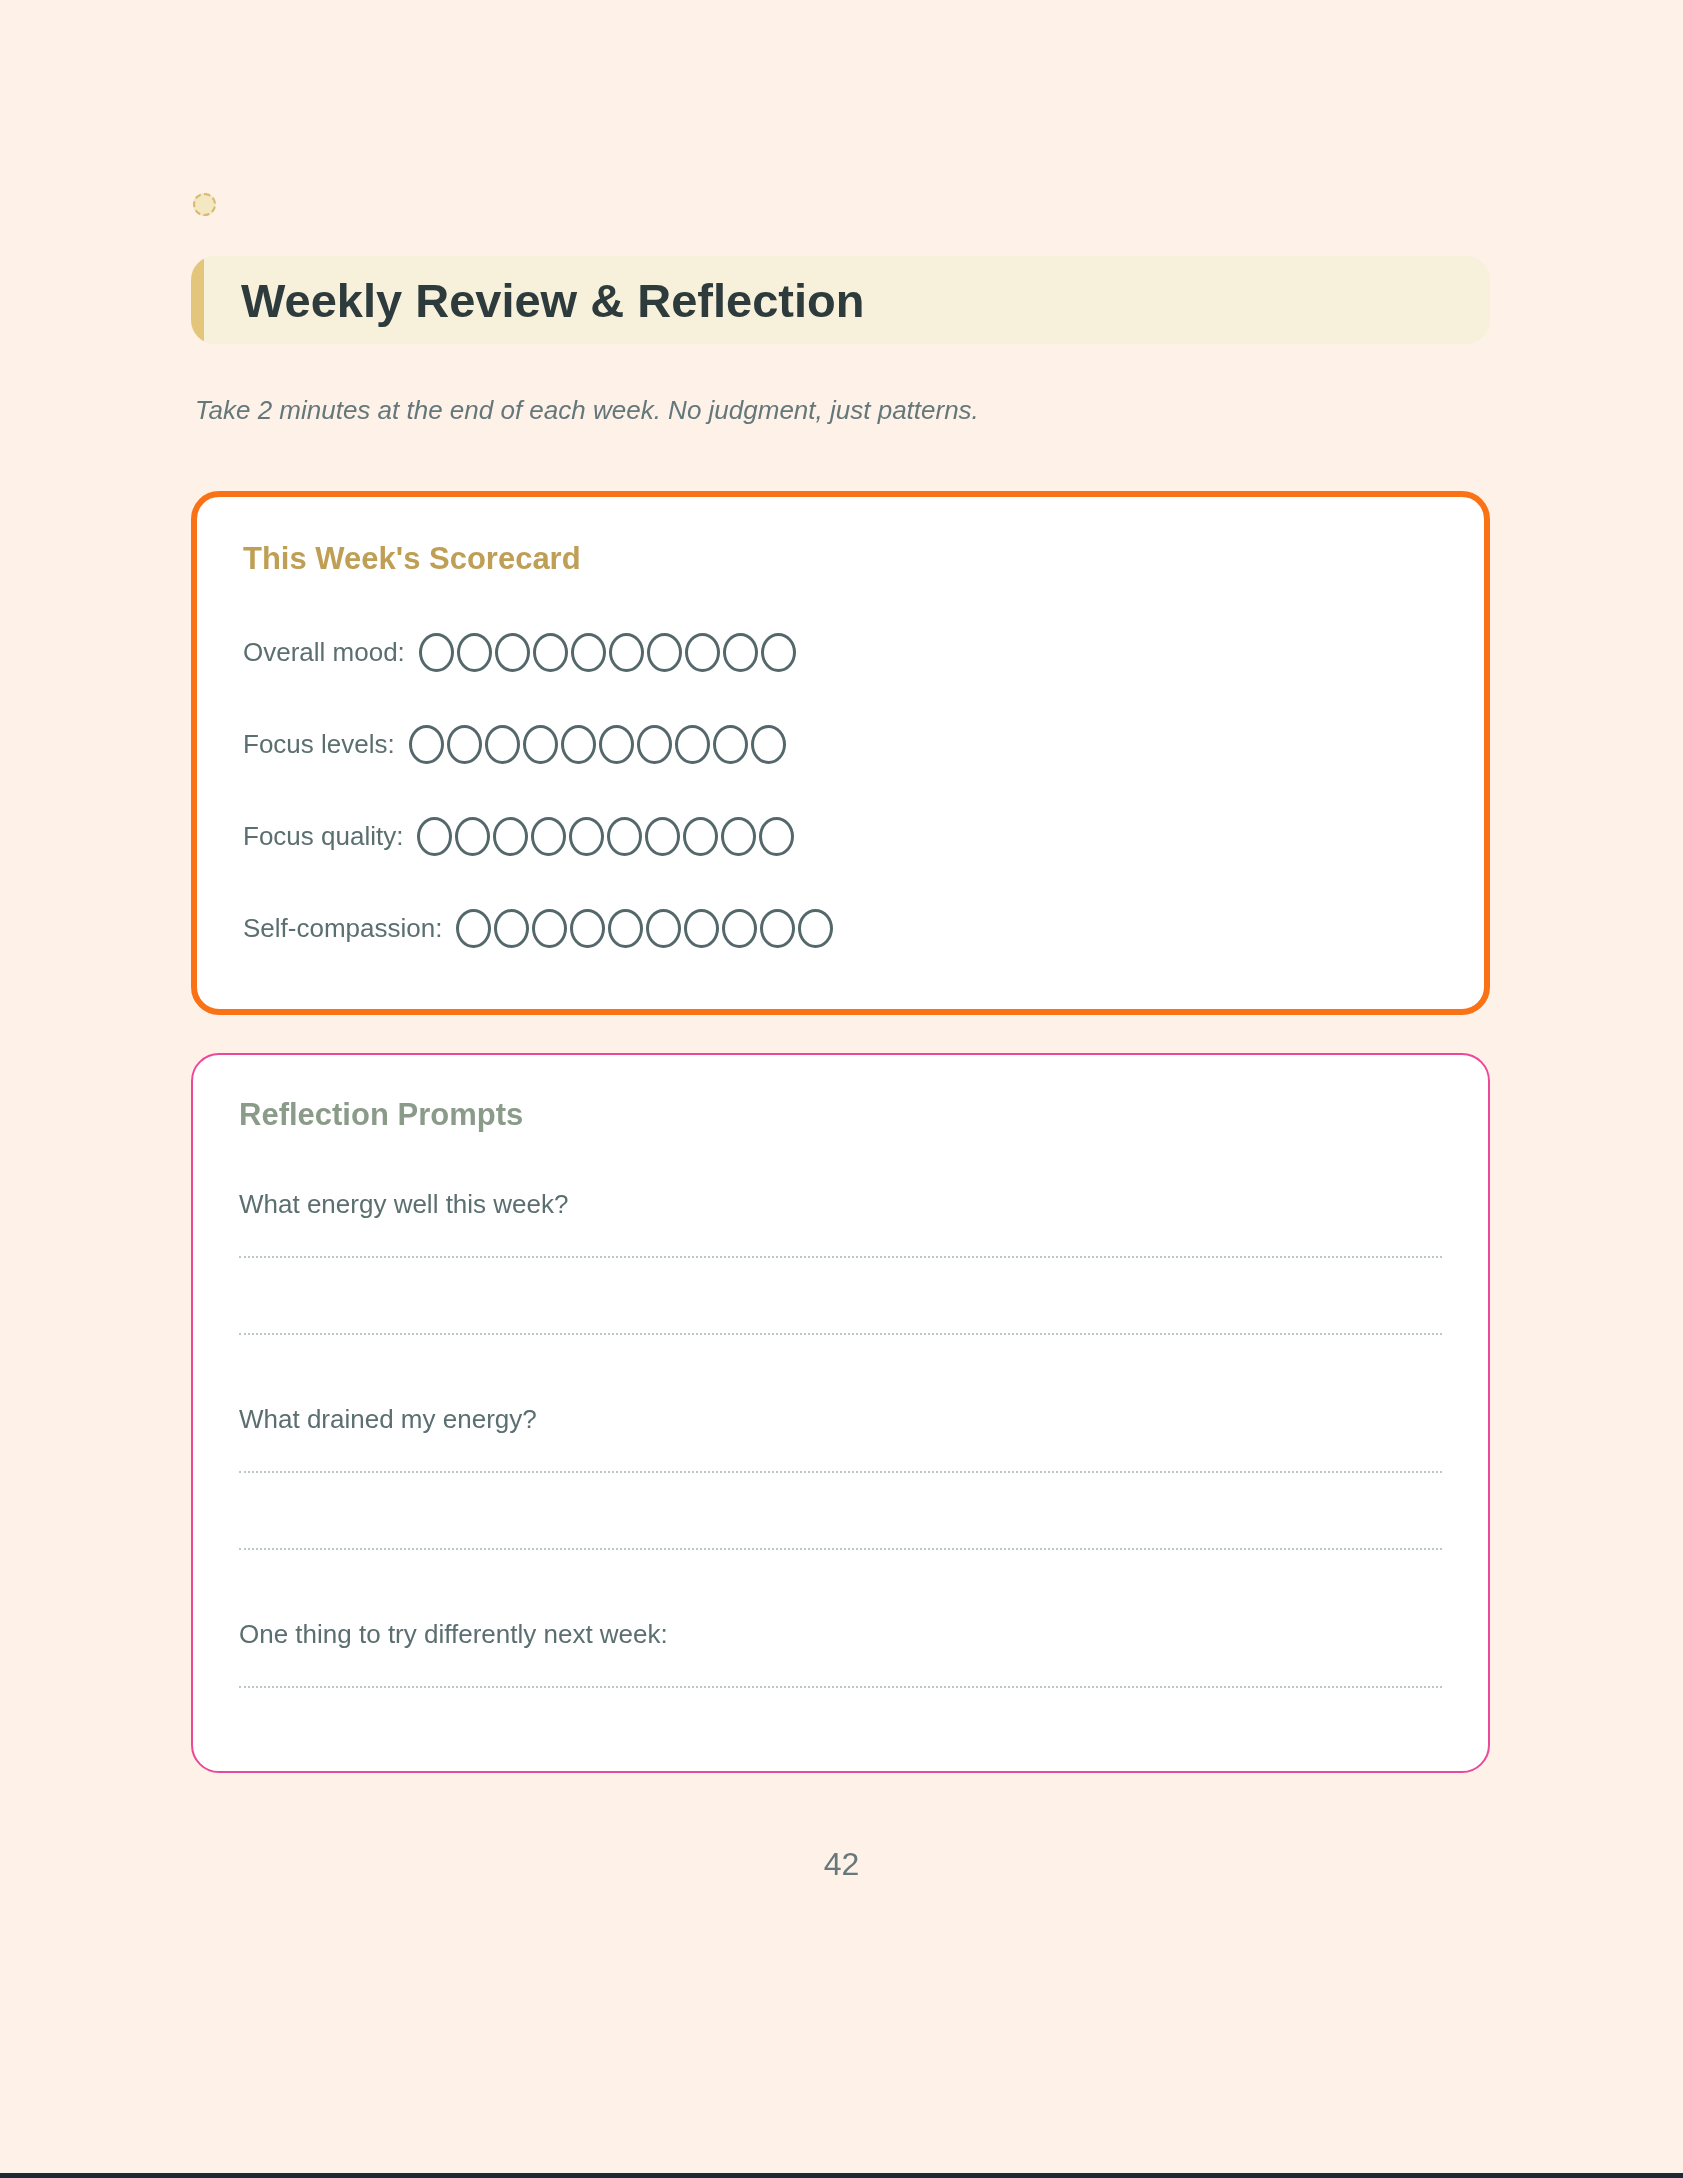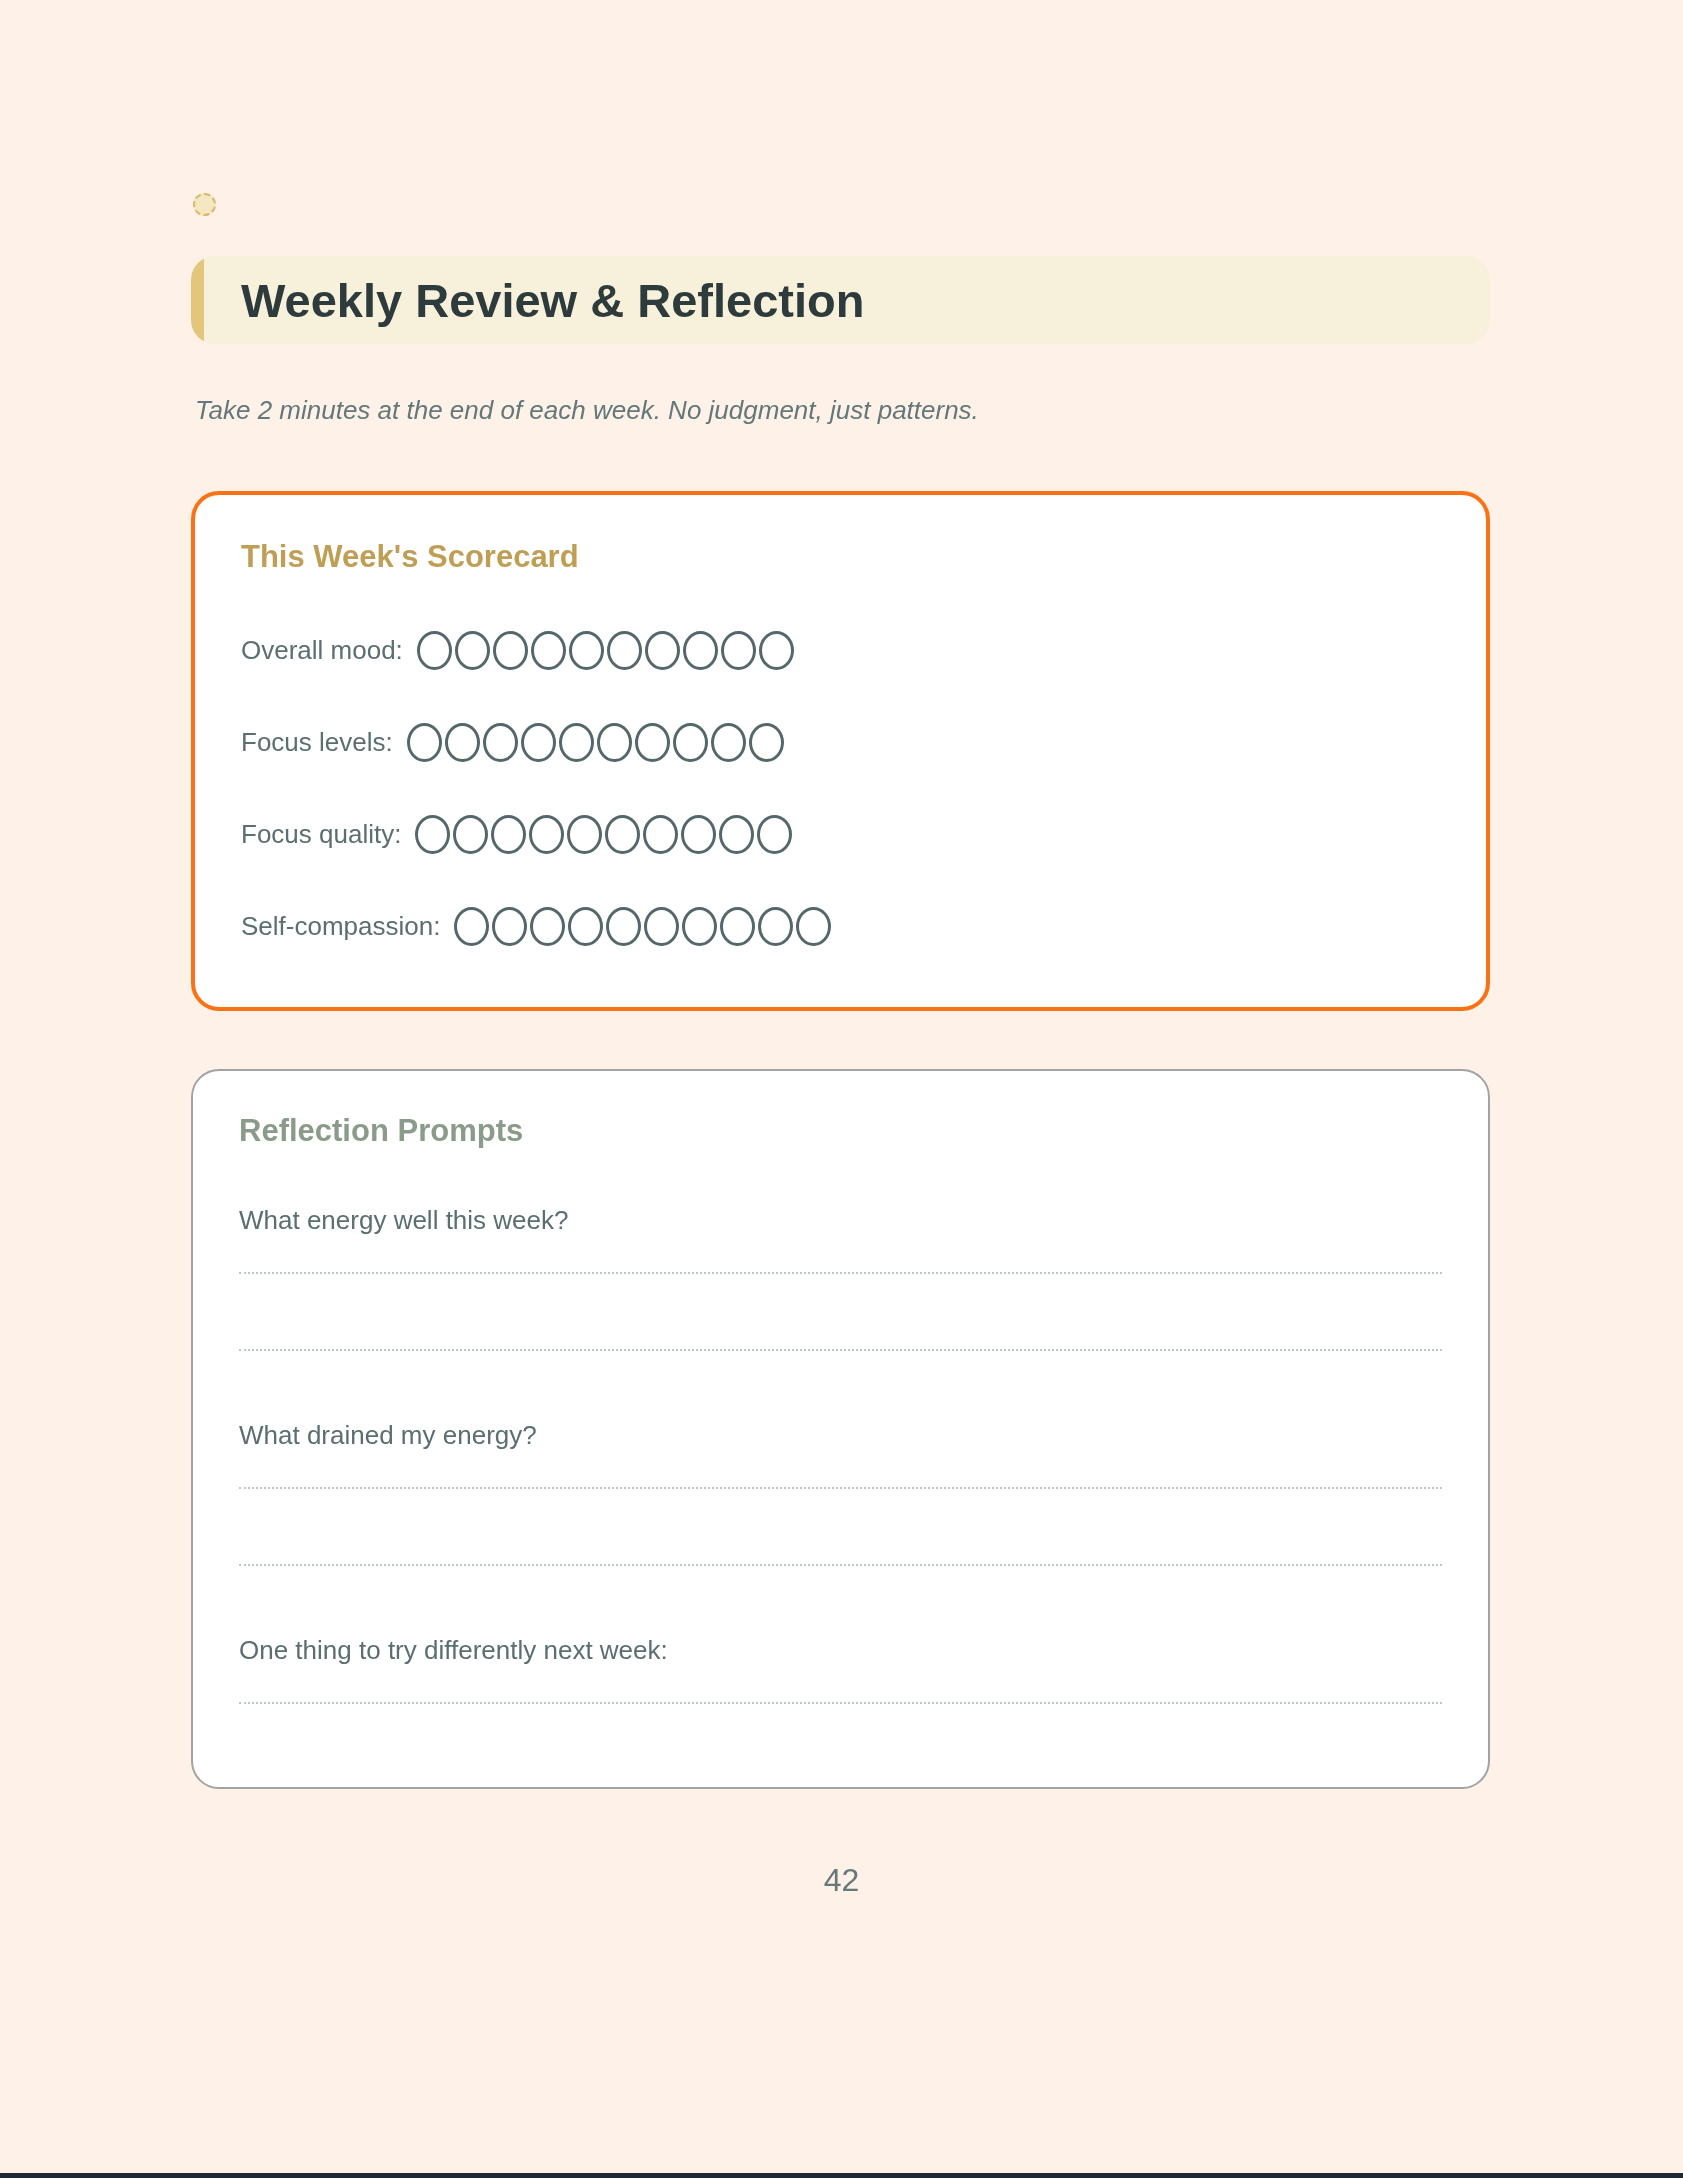--- a/index.html
+++ b/index.html
@@ -60,21 +60,21 @@
     background: #ffffff;
     border-radius: 28px;
   }
   .card h2 {
     font-size: 31px;
     font-weight: 700;
     margin-bottom: 56px;
   }
   .scorecard {
     margin-top: 65px;
-    border: 4px solid #f97316;
+    border: 6px solid #f97316;
     padding: 44px 46px 8px 46px;
   }
   .scorecard h2 { color: #bf9e55; }
   .score-row {
     display: flex;
     align-items: center;
     margin-bottom: 53px;
   }
   .row-label {
     font-size: 26px;
@@ -86,22 +86,22 @@
   .circle {
     display: inline-block;
     width: 35px;
     height: 39px;
     border: 3px solid #54686b;
     border-radius: 50%;
     margin-right: 3px;
     background: transparent;
   }
   .reflection {
-    margin-top: 58px;
-    border: 2px solid #a3a3a3;
+    margin-top: 38px;
+    border: 2px solid #ec4899;
     padding: 42px 46px 83px 46px;
   }
   .reflection h2 { color: #8a9b8a; }
   .prompt-label {
     display: block;
     font-size: 26px;
     color: #5b6e70;
   }
   .dotline {
     height: 0;

